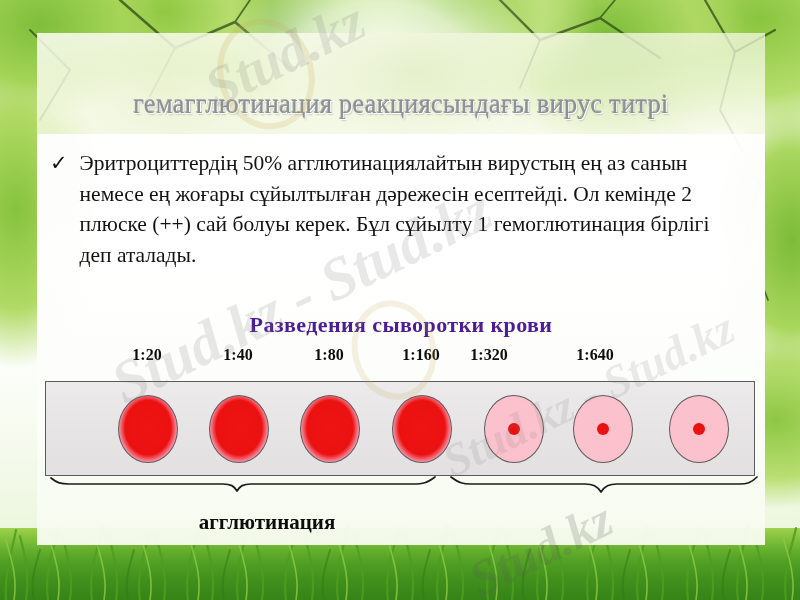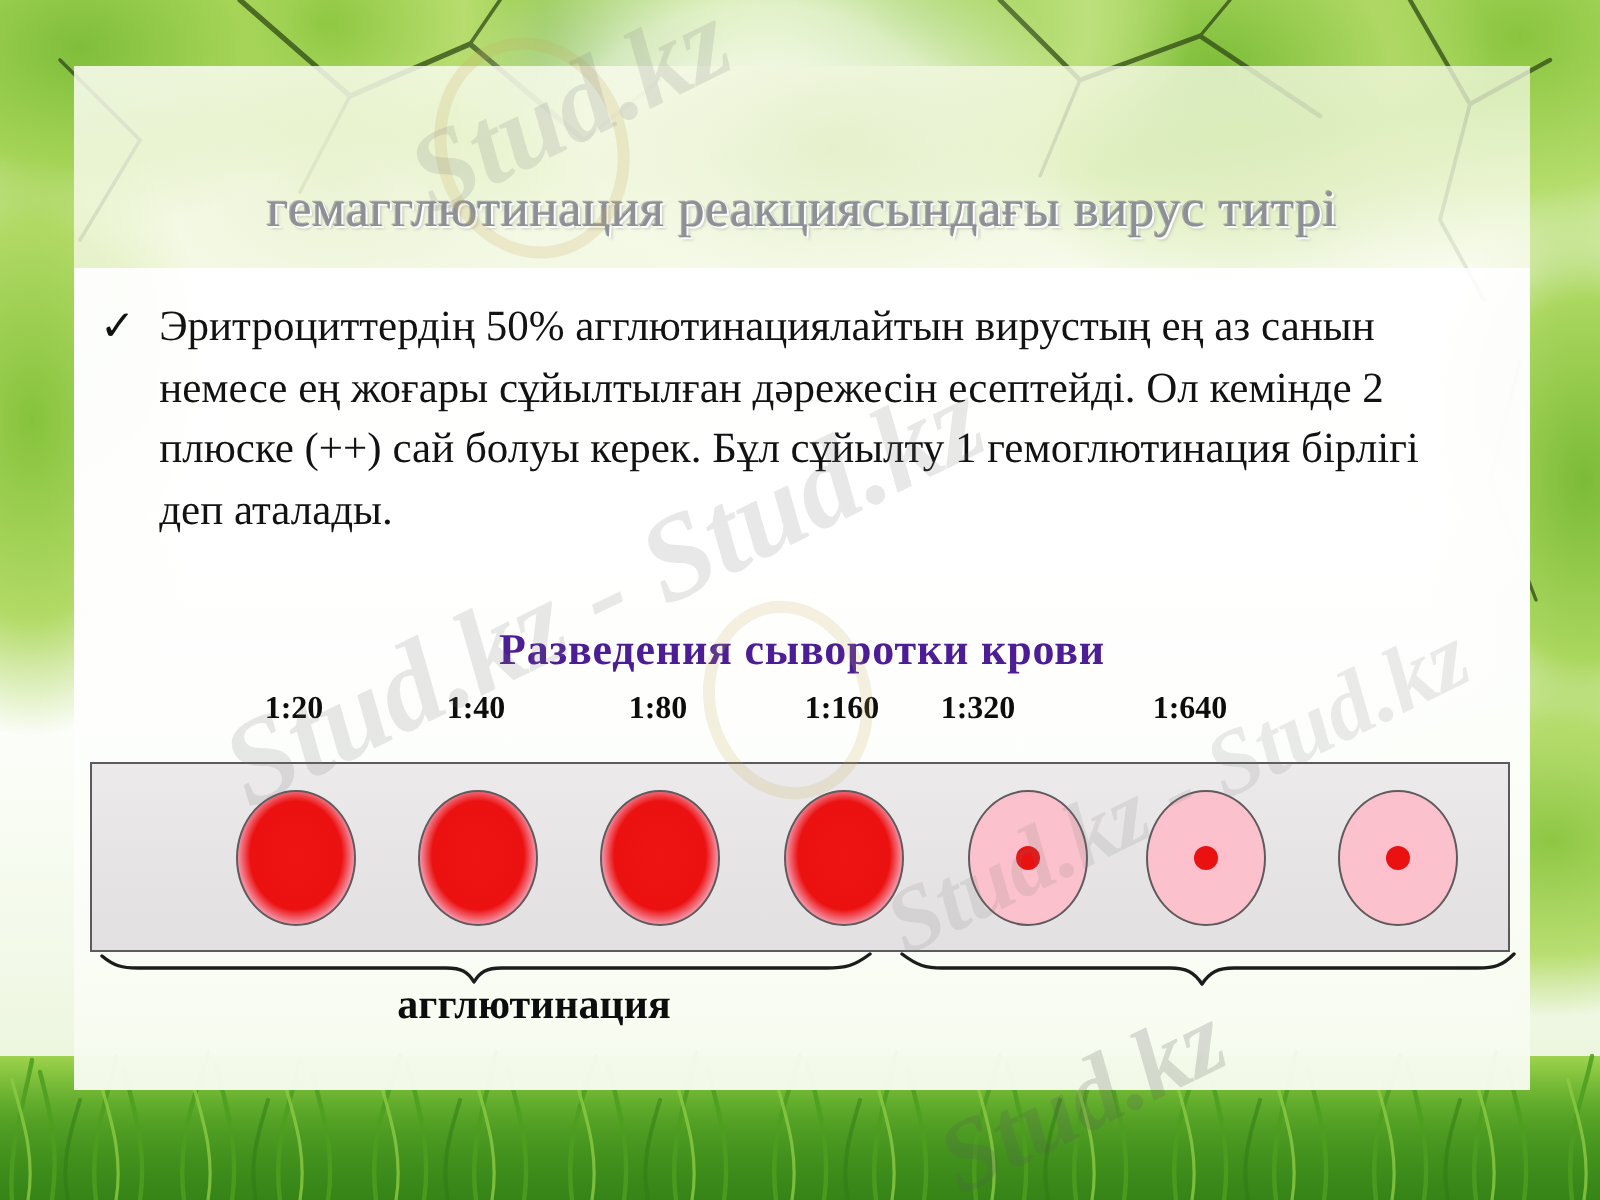--- a/index.html
+++ b/index.html
@@ -156,21 +156,21 @@
   .well.noagg .button {
     position: absolute; left: 50%; top: 50%;
     width: 12px; height: 12px; border-radius: 50%;
     background: #ea1111;
     transform: translate(-50%, -50%);
   }
 
   
   .brace-svg { position: absolute; left: 0; top: 168px; width: 728px; height: 26px; }
   .fig-caption {
-    position: absolute; top: 184px;
+    position: absolute; top: 204px;
     font-family: "Liberation Serif", "DejaVu Serif", serif;
     font-weight: 700;
     font-size: 21px;
     color: #0d0d0d;
     transform: translateX(-50%);
     white-space: nowrap;
   }
 
   
   .wm {

